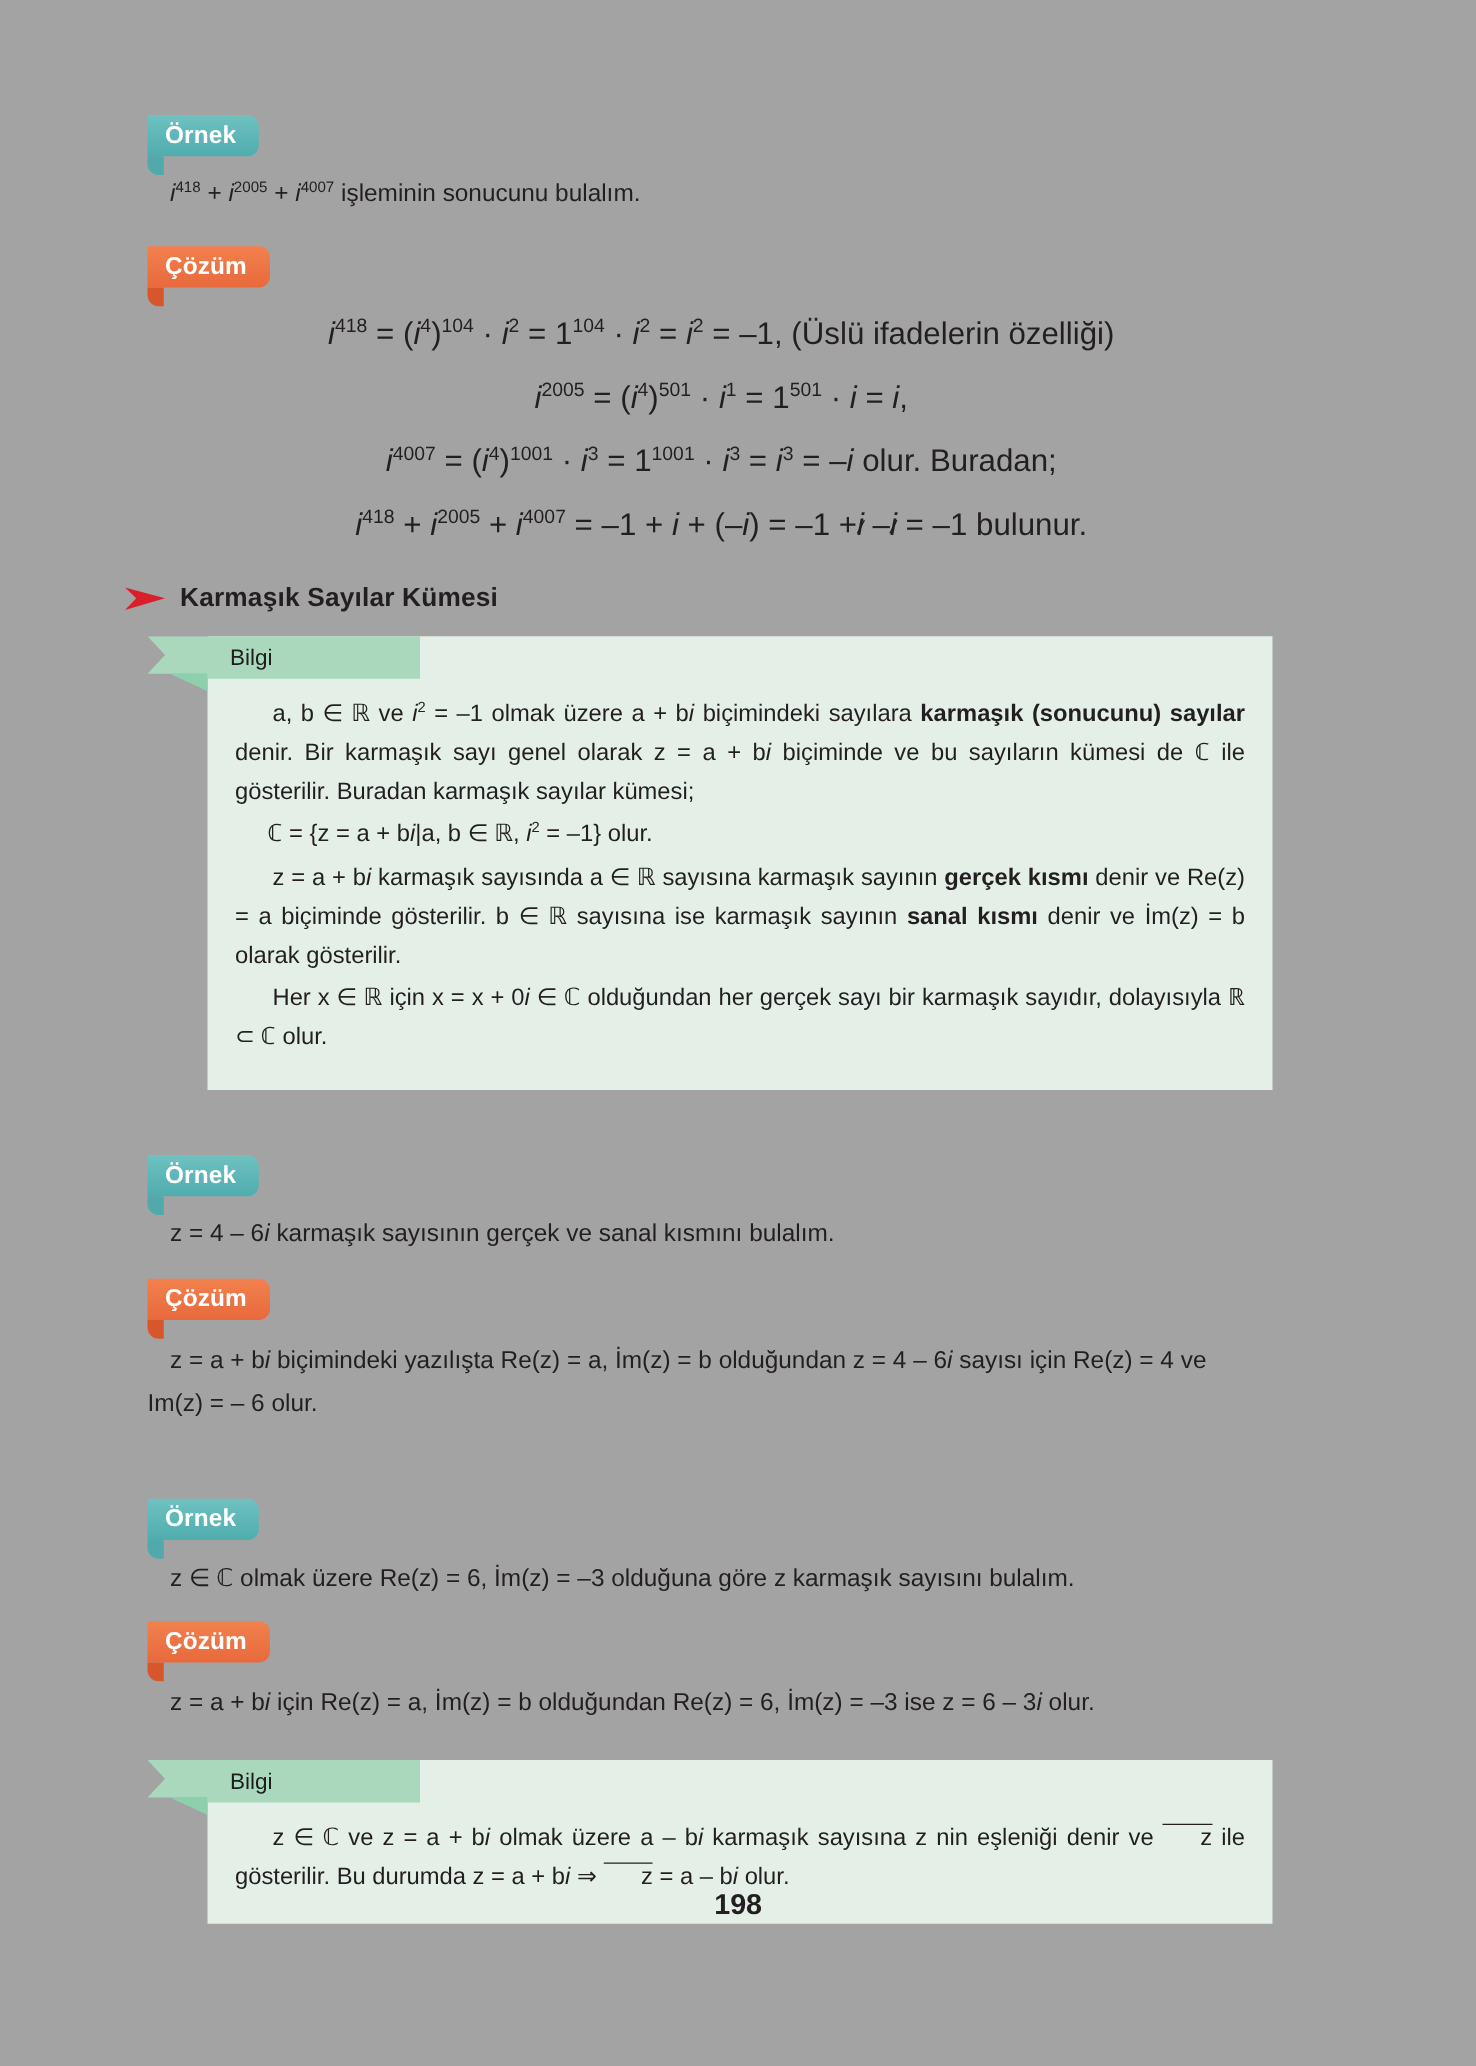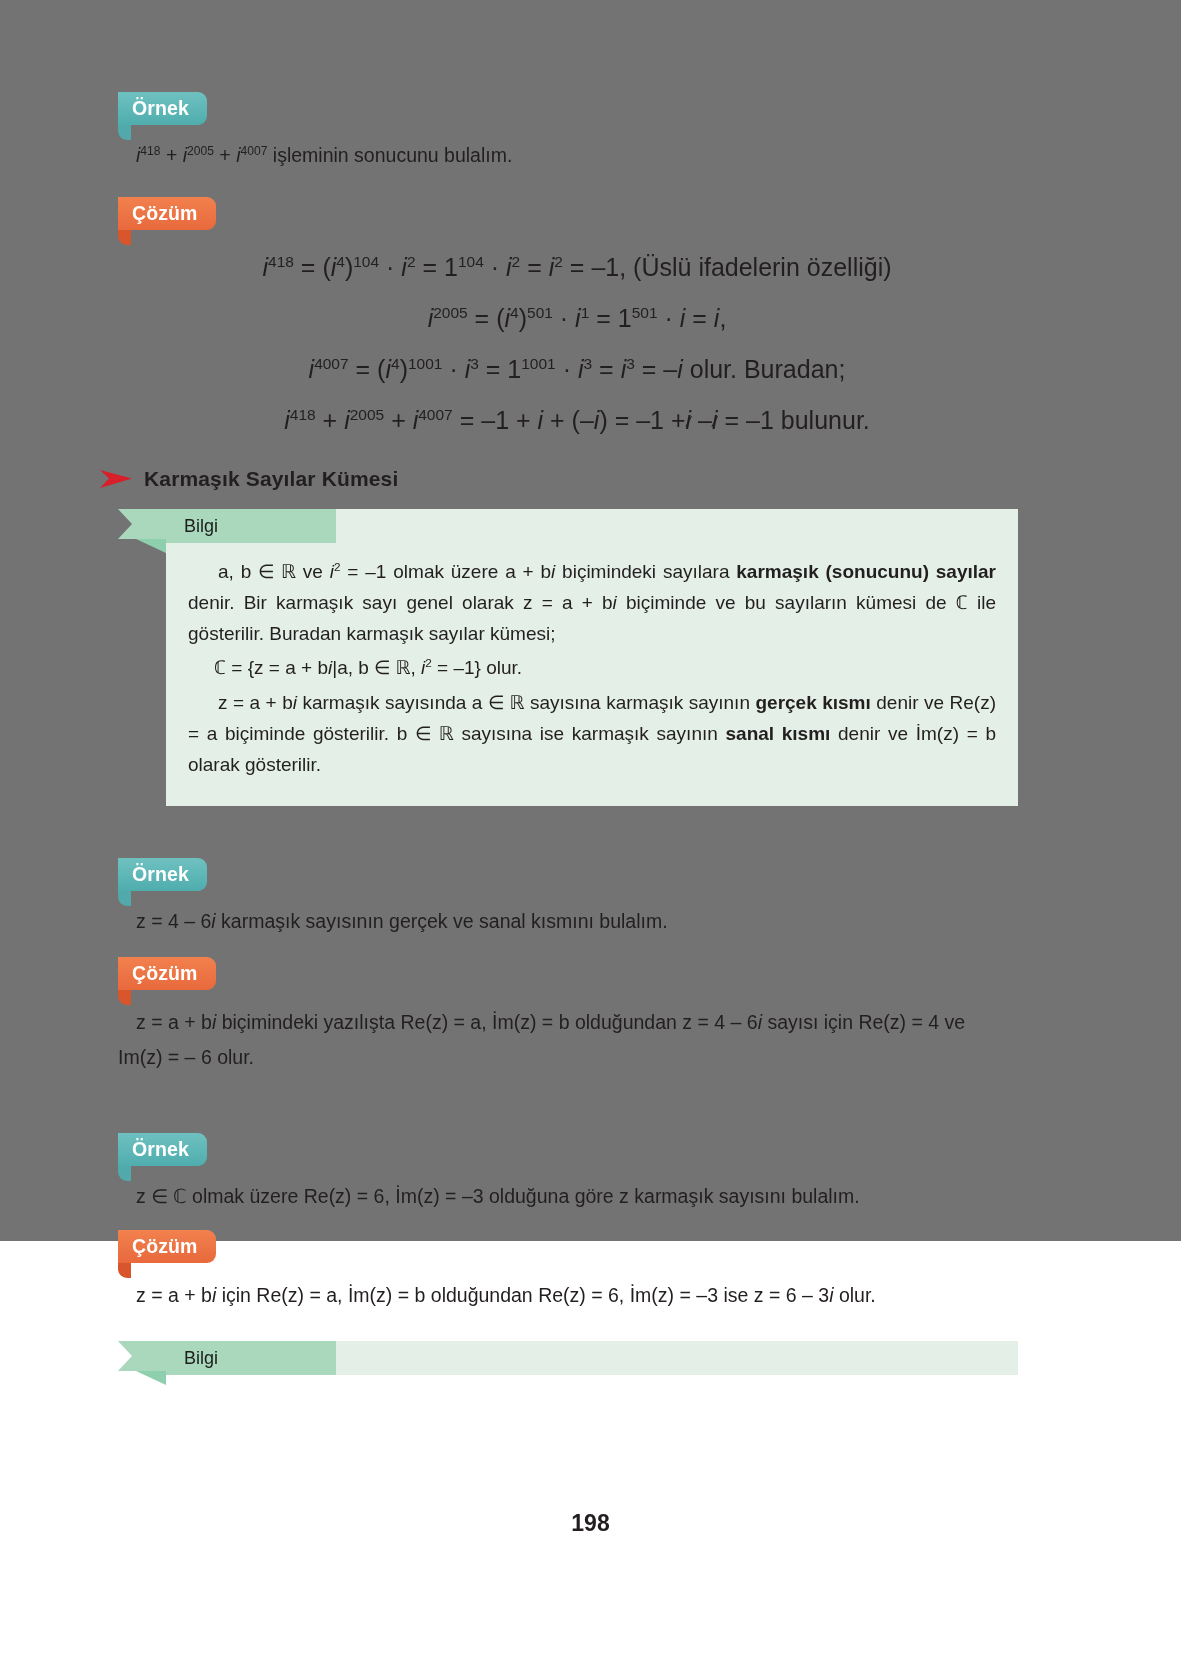--- a/index.html
+++ b/index.html
@@ -13,22 +13,22 @@
     position: relative;
     font-family: "Liberation Sans", sans-serif;
     color: #231f20;
     overflow: hidden;
   }
 
   .page {
     position: absolute;
     left: 0; top: 0;
     width: 1181px;
-    height: 1241px;
-    background: #737373;
+    height: 1653px;
+    background: #a3a3a3;
   }
 
   
   .content {
     position: absolute;
     left: 118px;
     top: 92px;
     width: 900px;
   }
 
@@ -241,20 +241,21 @@
           <path d="M0 0 L48 0 L48 44 L30 30 L48 30 L48 0 Z" fill="#8ecfae"></path>
           <path d="M0 0 L48 0 L48 30 L18 30 L0 30 L14 15 Z" fill="#a9d8bd"></path>
           <path d="M18 30 L48 30 L48 44 Z" fill="#8ecfae"></path>
         </svg>
         <div class="bilgi-label">Bilgi</div>
       </div>
       <div class="bilgi-body">
         <p class="ind">a, b <span class="bb">∈ ℝ</span> ve <span class="it">i</span><sup>2</sup> = –1 olmak üzere a + b<span class="it">i</span> biçimindeki sayılara <b>karmaşık (sonucunu) sayılar</b> denir. Bir karmaşık sayı genel olarak z = a + b<span class="it">i</span> biçiminde ve bu sayıların kümesi de <span class="bb">ℂ</span> ile gösterilir. Buradan karmaşık sayılar kümesi;</p>
         <p class="eq"><span class="bb">ℂ</span> = {z = a + b<span class="it">i</span>|a, b <span class="bb">∈ ℝ</span>, <span class="it">i</span><sup>2</sup> = –1} olur.</p>
         <p class="ind">z = a + b<span class="it">i</span> karmaşık sayısında a <span class="bb">∈ ℝ</span> sayısına karmaşık sayının <b>gerçek kısmı</b> denir ve Re(z) = a biçiminde gösterilir. b <span class="bb">∈ ℝ</span> sayısına ise karmaşık sayının <b>sanal kısmı</b> denir ve İm(z) = b olarak gösterilir.</p>
+        <p class="ind">Her x <span class="bb">∈ ℝ</span> için x = x + 0<span class="it">i</span> <span class="bb">∈ ℂ</span> olduğundan her gerçek sayı bir karmaşık sayıdır, dolayısıyla <span class="bb">ℝ ⊂ ℂ</span> olur.</p>
       </div>
     </div>
 
     <div class="spacer-md"></div>
 
     <div class="tab-wrap">
       <span class="tab teal">Örnek</span>
       <span class="tab-fold teal"></span>
     </div>
 
@@ -299,18 +300,21 @@
     <div style="height:34px"></div>
 
     <div class="bilgi">
       <div class="bilgi-head">
         <svg class="bilgi-tail" viewBox="0 0 48 44" preserveAspectRatio="none">
           <path d="M0 0 L48 0 L48 30 L18 30 L0 30 L14 15 Z" fill="#a9d8bd"></path>
           <path d="M18 30 L48 30 L48 44 Z" fill="#8ecfae"></path>
         </svg>
         <div class="bilgi-label">Bilgi</div>
       </div>
+      <div class="bilgi-body">
+        <p class="ind last">z <span class="bb">∈ ℂ</span> ve z = a + b<span class="it">i</span> olmak üzere a – b<span class="it">i</span> karmaşık sayısına z nin eşleniği denir ve <span class="ovl">z</span> ile gösterilir. Bu durumda z = a + b<span class="it">i</span> ⇒ <span class="ovl">z</span> = a – b<span class="it">i</span> olur.</p>
+      </div>
     </div>
 
   </div>
 
   <div class="page-no">198</div>
 </div>
 
 </body></html>

